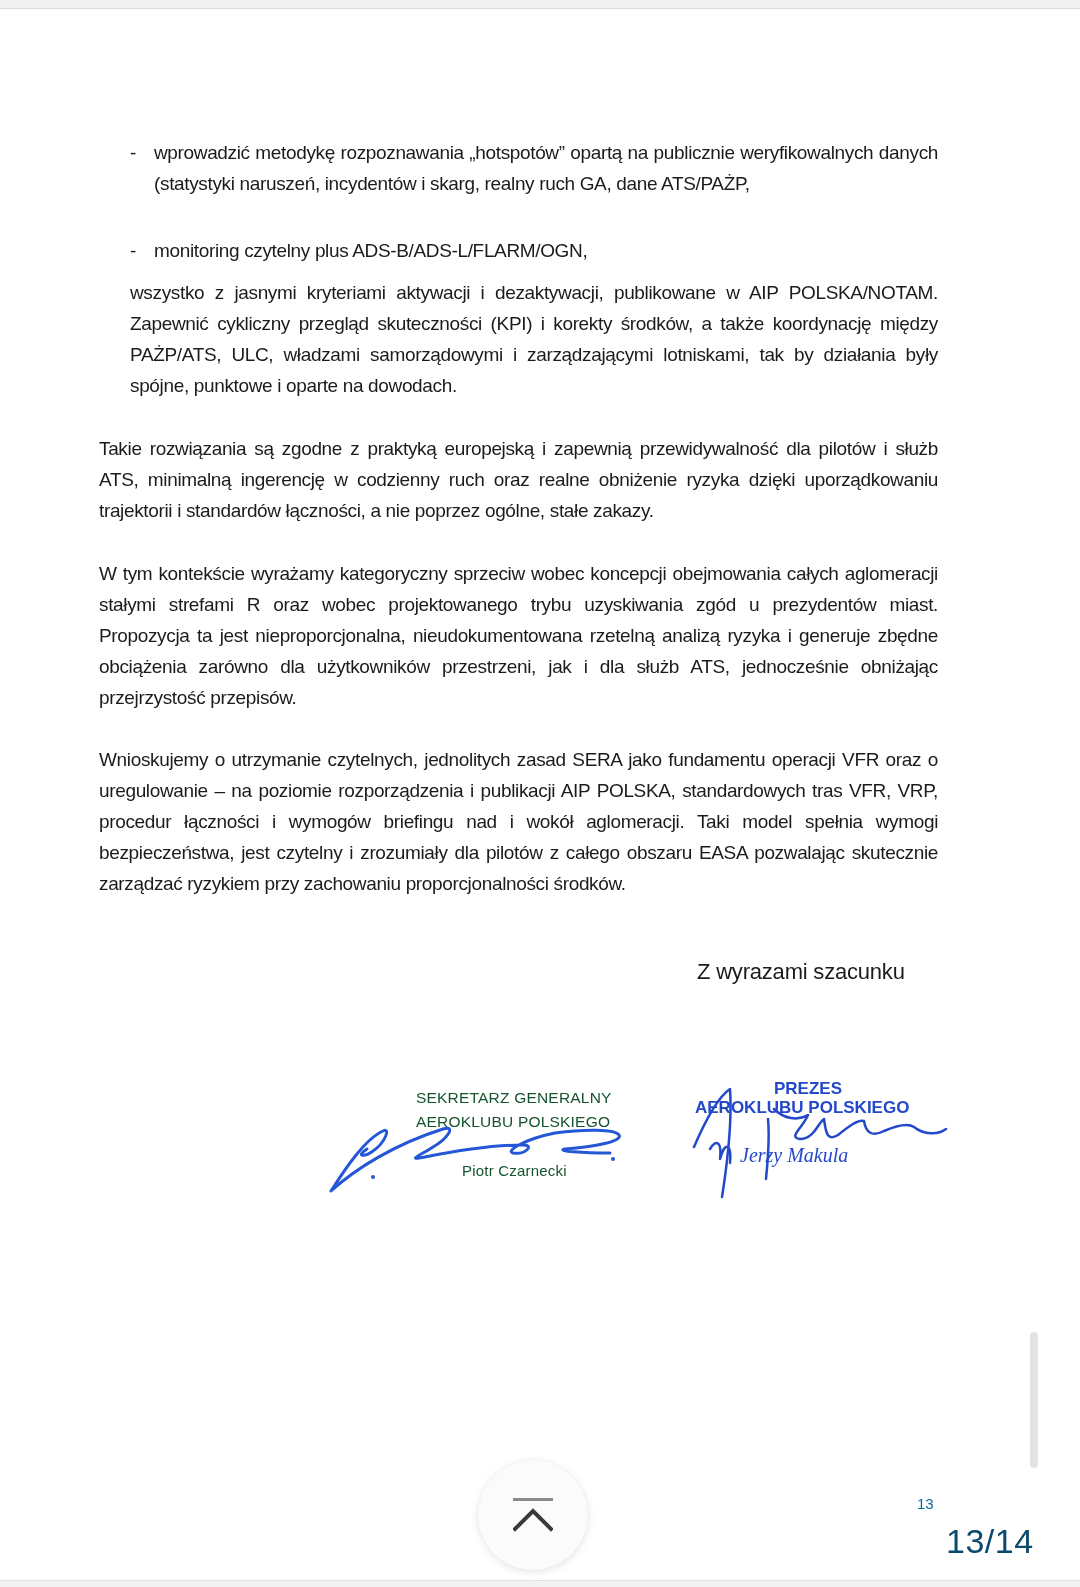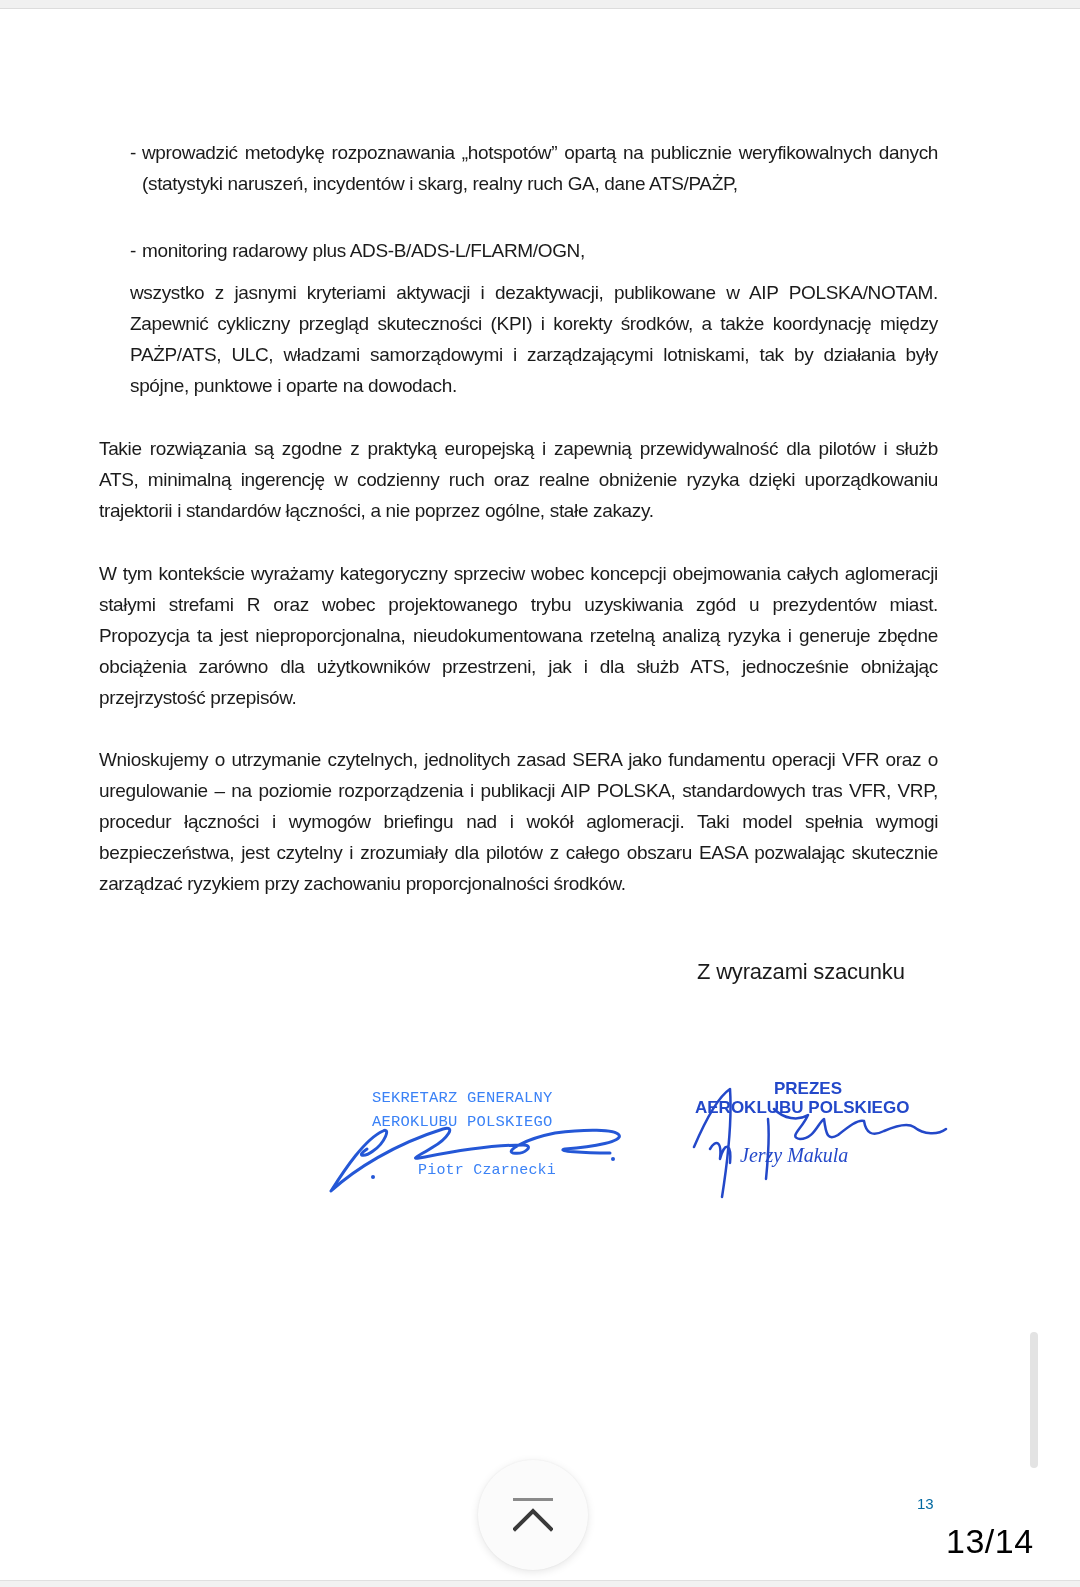--- a/index.html
+++ b/index.html
@@ -37,39 +37,40 @@
     .bullet-row {
       position: absolute;
       left: 130px;
       width: 808px;
     }
     .bullet-dash {
       position: absolute; left: 0; top: 0;
       width: 20px;
     }
     .bullet-text {
-      margin-left: 12px;
+      margin-left: 24px;
     }
     .block {
       position: absolute;
     }
     .closing {
       position: absolute;
       left: 697px; top: 950px;
       font-size: 22px;
       letter-spacing: -0.2px;
       color: #1b1b1b;
     }
     .stamp {
       position: absolute;
-      font-family: Liberation Mono, monospace;
-      color: #3b82f6;
+      font-family: Liberation Sans, sans-serif;
+      color: #14532d;
       font-size: 15.5px;
       letter-spacing: 0.2px;
       white-space: nowrap;
+      margin-left: 44px;
     }
     .stamp2 {
       position: absolute;
       font-family: "Liberation Sans", sans-serif;
       color: #2348c9;
       font-size: 17px;
       white-space: nowrap;
       font-weight: bold;
     }
     .name-italic {
@@ -95,39 +96,39 @@
       position: absolute; left: 478px; top: 1460px;
       width: 110px; height: 110px;
       border-radius: 50%;
       background: #fbfbfb;
       box-shadow: 0 2px 8px rgba(0,0,0,0.10), 0 0 2px rgba(0,0,0,0.06);
       cursor: pointer;
     }
     .fab svg { position: absolute; left: 35px; top: 38px; }
     .page-indicator {
       position: absolute; left: 946px; top: 1522px;
-      font-size: 34px; color: #000000;
+      font-size: 34px; color: #0c4a6e;
       letter-spacing: 0.5px;
     }
   </style>
 </head>
 <body>
 
 <div class="top-strip"></div>
 
 <div class="page">
 
   <div class="bullet-row txt" style="top:128px;">
     <span class="bullet-dash">-</span>
     <div class="bullet-text">wprowadzić metodykę rozpoznawania „hotspotów” opartą na publicznie weryfikowalnych danych (statystyki naruszeń, incydentów i skarg, realny ruch GA, dane ATS/PAŻP,</div>
   </div>
 
   <div class="bullet-row txt" style="top:226px;">
     <span class="bullet-dash">-</span>
-    <div class="bullet-text">monitoring radarowy plus ADS-B/ADS-L/FLARM/OGN,</div>
+    <div class="bullet-text">monitoring czytelny plus ADS-B/ADS-L/FLARM/OGN,</div>
   </div>
 
   <div class="block txt" style="left:99px; top:424px; width:839px;">Takie rozwiązania są zgodne z praktyką europejską i zapewnią przewidywalność dla pilotów i służb ATS, minimalną ingerencję w codzienny ruch oraz realne obniżenie ryzyka dzięki uporządkowaniu trajektorii i standardów łączności, a nie poprzez ogólne, stałe zakazy.</div>
 
   <div class="block txt" style="left:130px; top:268px; width:808px;">wszystko z jasnymi kryteriami aktywacji i dezaktywacji, publikowane w AIP POLSKA/NOTAM. Zapewnić cykliczny przegląd skuteczności (KPI) i korekty środków, a także koordynację między PAŻP/ATS, ULC, władzami samorządowymi i zarządzającymi lotniskami, tak by działania były spójne, punktowe i oparte na dowodach.</div>
 
   <div class="block txt" style="left:99px; top:549px; width:839px;">W tym kontekście wyrażamy kategoryczny sprzeciw wobec koncepcji obejmowania całych aglomeracji stałymi strefami R oraz wobec projektowanego trybu uzyskiwania zgód u prezydentów miast. Propozycja ta jest nieproporcjonalna, nieudokumentowana rzetelną analizą ryzyka i generuje zbędne obciążenia zarówno dla użytkowników przestrzeni, jak i dla służb ATS, jednocześnie obniżając przejrzystość przepisów.</div>
 
   <div class="block txt" style="left:99px; top:735px; width:839px;">Wnioskujemy o utrzymanie czytelnych, jednolitych zasad SERA jako fundamentu operacji VFR oraz o uregulowanie – na poziomie rozporządzenia i publikacji AIP POLSKA, standardowych tras VFR, VRP, procedur łączności i wymogów briefingu nad i wokół aglomeracji. Taki model spełnia wymogi bezpieczeństwa, jest czytelny i zrozumiały dla pilotów z całego obszaru EASA pozwalając skutecznie zarządzać ryzykiem przy zachowaniu proporcjonalności środków.</div>
 

